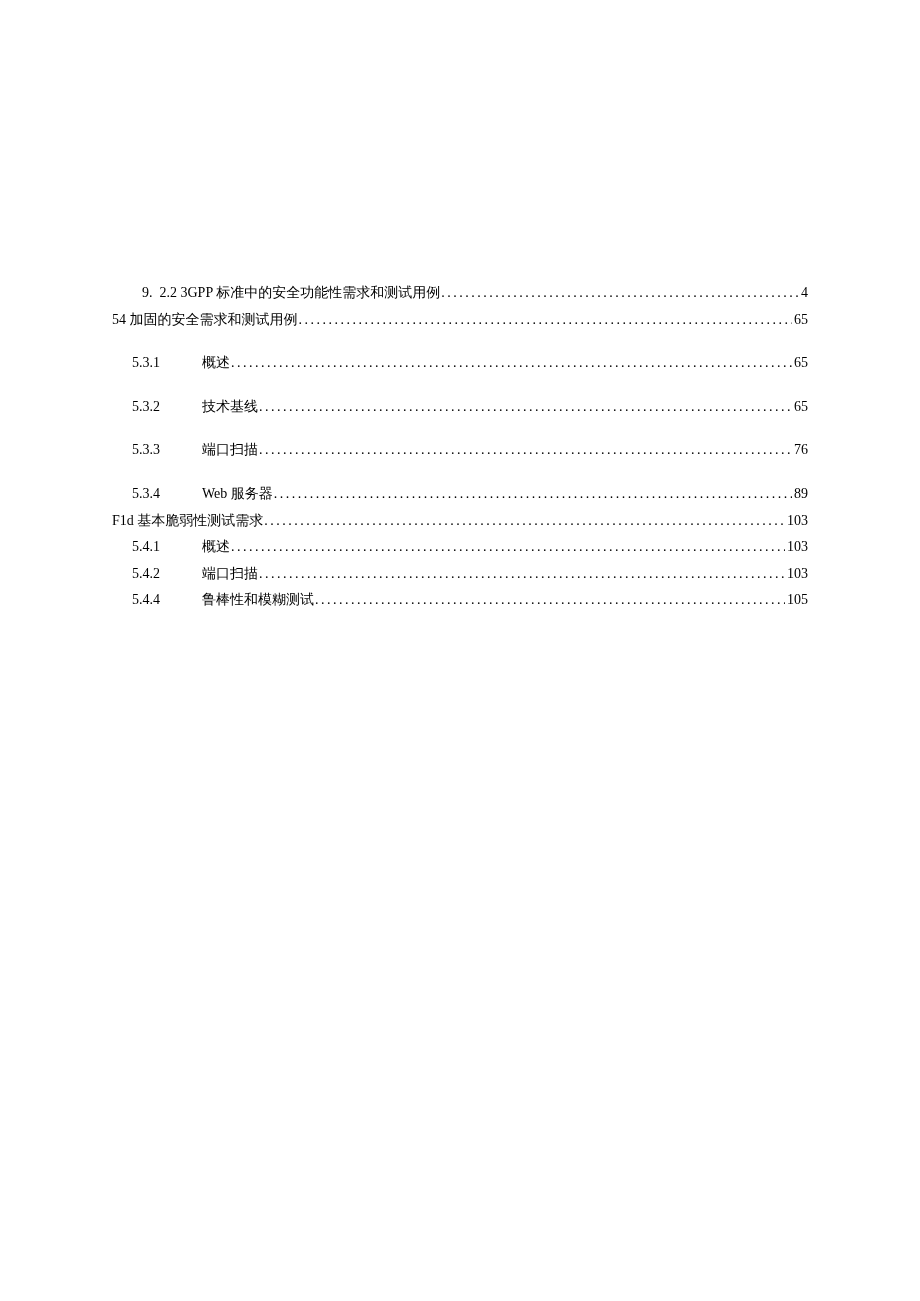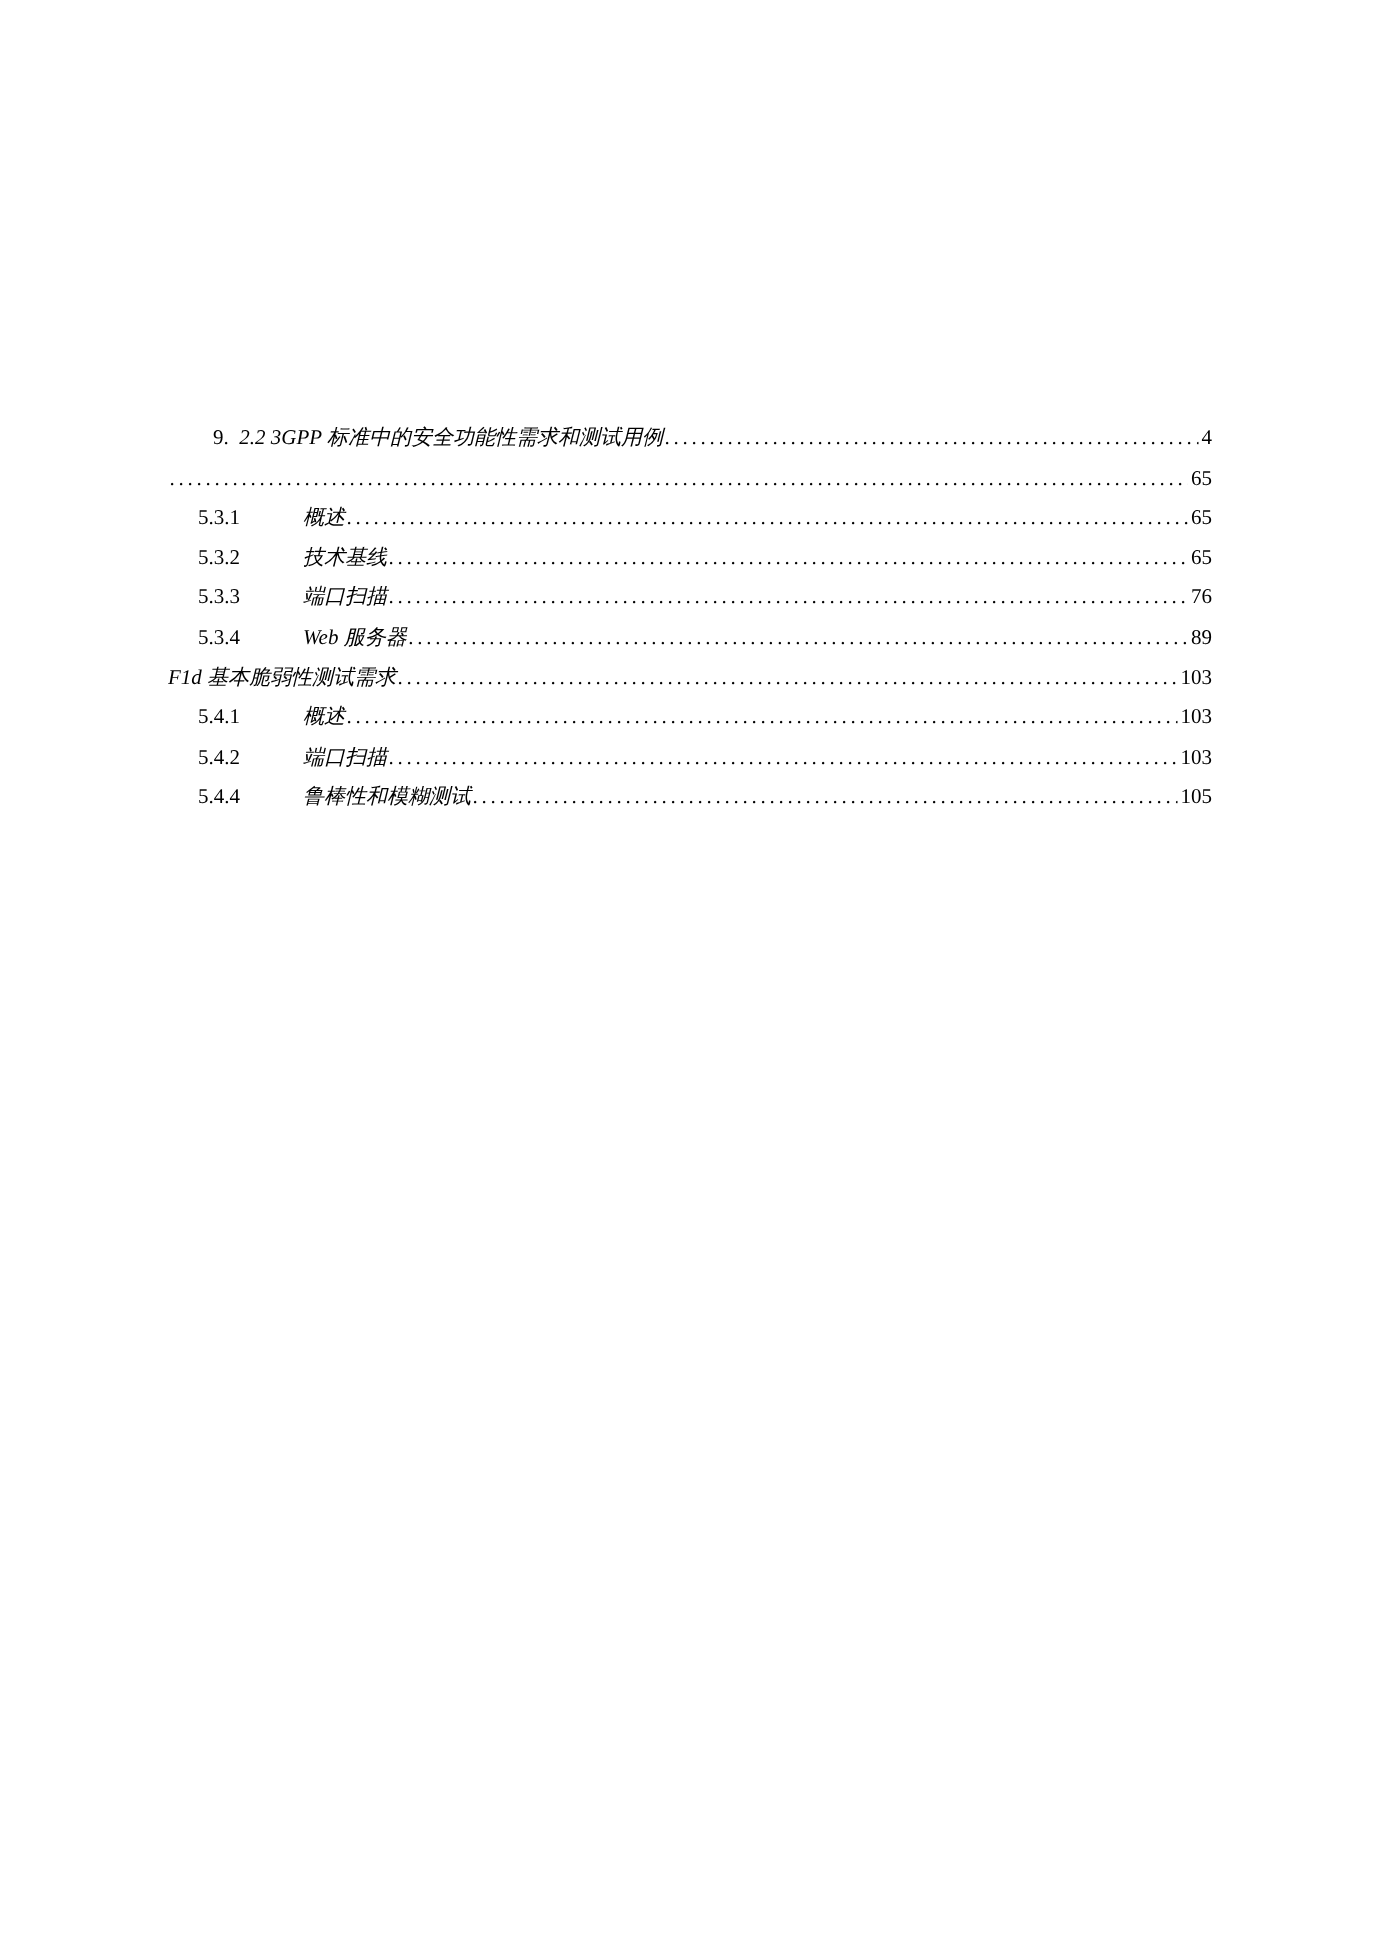--- a/index.html
+++ b/index.html
@@ -28,21 +28,20 @@
       line-height: 1.9;
       white-space: nowrap;
       overflow: hidden;
     }
     .toc-prefix {
       flex-shrink: 0;
       white-space: pre;
     }
     .toc-label {
       flex-shrink: 0;
-      font-style: italic;
     }
     .toc-leader {
       flex: 1;
       overflow: hidden;
       letter-spacing: 2px;
       color: #000;
       margin-left: 1px;
       margin-right: 2px;
     }
     .toc-leader::before {
@@ -52,20 +51,21 @@
     }
     .toc-page {
       flex-shrink: 0;
       text-align: right;
     }
     .indent-1 {
       padding-left: 30px;
     }
     .indent-2-a {
       padding-left: 20px;
+      margin-top: 17px;
     }
     .indent-2-b {
       padding-left: 20px;
       align-items: flex-end;
     }
     .indent-0 {
       padding-left: 0;
     }
     .num-col {
       display: inline-block;
@@ -83,20 +83,21 @@
 
   <div class="toc-line indent-1">
     <span class="toc-prefix">9.  </span>
     <span class="toc-label">2.2  3GPP 标准中的安全功能性需求和测试用例 </span>
     <span class="toc-leader"></span>
     <span class="toc-page">4</span>
   </div>
 
 
   <div class="toc-line indent-0">
+    <span class="toc-label">54 加固的安全需求和测试用例</span>
     <span class="toc-leader"></span>
     <span class="toc-page">65</span>
   </div>
 
   <div class="toc-line indent-2-a">
     <span class="toc-prefix"><span class="num-col">5.3.1</span><span class="gap-after-num"></span></span>
     <span class="toc-label">概述</span>
     <span class="toc-leader"></span>
     <span class="toc-page">65</span>
   </div>

